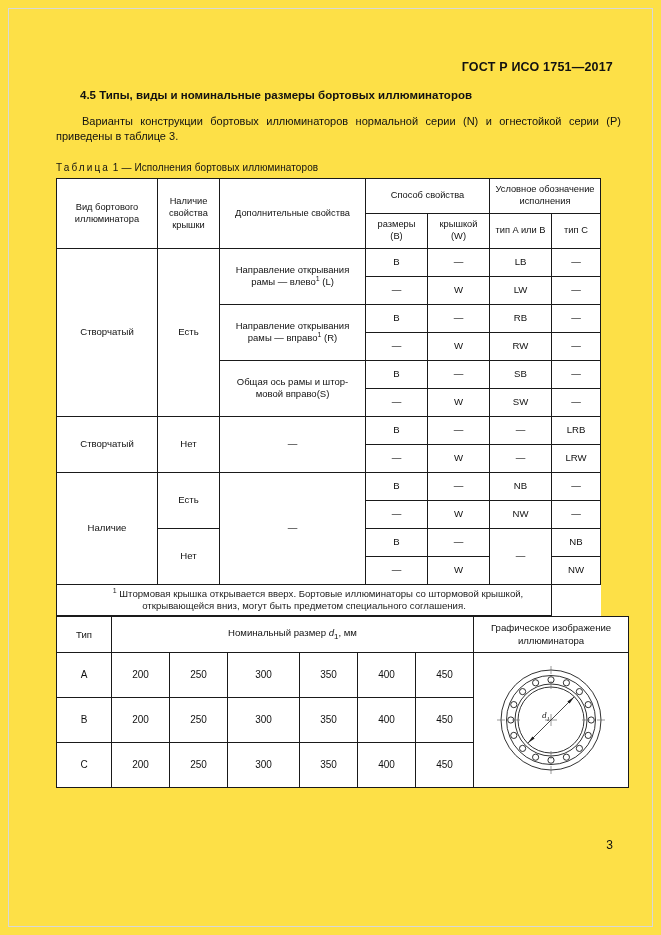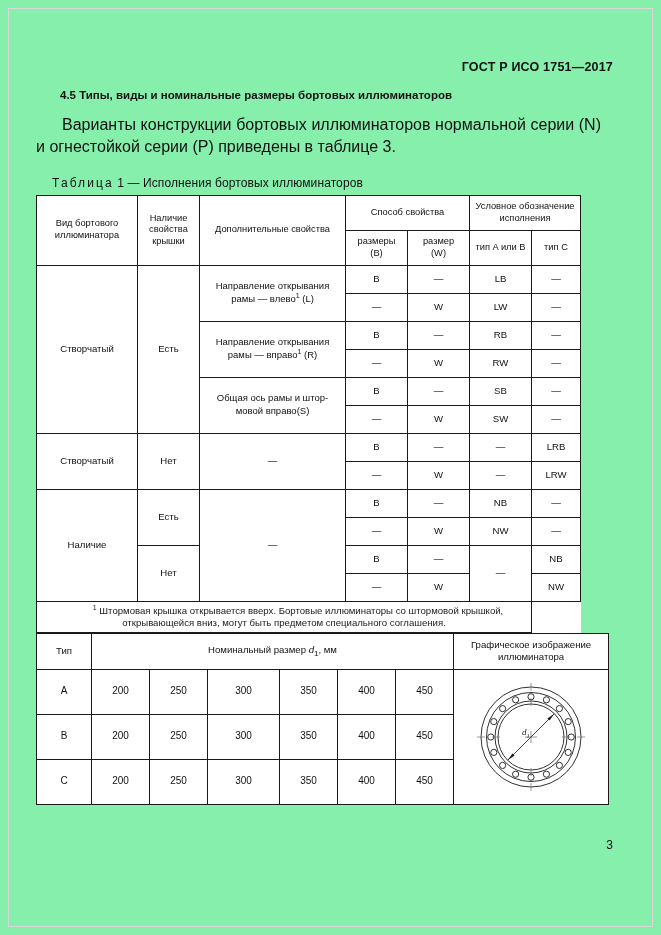--- a/index.html
+++ b/index.html
@@ -4,21 +4,21 @@
 <style>
   html, body {
     margin: 0;
     padding: 0;
     background: #8a8a8a;
   }
   .page {
     position: relative;
     width: 661px;
     height: 935px;
-    background: #86efac;
+    background: #fde047;
     margin: 0 auto;
     overflow: hidden;
     font-family: "Liberation Sans", sans-serif;
     color: #111;
     box-sizing: border-box;
   }
   .sheet-border {
     position: absolute;
     left: 8px;
     top: 8px;
@@ -33,43 +33,43 @@
     top: 60px;
     right: 48px;
     font-size: 12.5px;
     font-weight: bold;
     letter-spacing: 0.2px;
     white-space: nowrap;
   }
 
   .content {
     position: absolute;
-    left: 36px;
+    left: 56px;
     top: 88px;
     width: 565px;
   }
 
   h2.section-title {
     font-size: 11.5px;
     font-weight: bold;
     margin: 0 0 11px 24px;
     line-height: 1.3;
   }
 
   p.para {
-    font-size: 16px;
+    font-size: 11px;
     line-height: 1.38;
     margin: 0 0 2px 0;
     text-align: justify;
     text-indent: 26px;
   }
 
   .tbl-caption {
-    font-size: 12px;
-    margin: 18px 0 5px 16px;
+    font-size: 10px;
+    margin: 18px 0 5px 0;
     letter-spacing: 0.1px;
   }
   .tbl-caption .sp {
     letter-spacing: 2.1px;
   }
 
   table.gost {
     border-collapse: collapse;
     width: 545px;
     table-layout: fixed;
@@ -180,21 +180,21 @@
           <th rowspan="2">Дополнительные свойства</th>
           <th colspan="2">Способ свойства</th>
           <th colspan="2">Условное обозначение исполнения</th>
         </tr>
         <tr>
           <th>
             <span>размеры</span><br>
             <span>(B)</span>
           </th>
           <th>
-            <span>размер</span><br>
+            <span>крышкой</span><br>
             <span>(W)</span>
           </th>
           <th>тип A или B</th>
           <th>тип C</th>
         </tr>
       </thead>
       <tbody>
 
         <tr>
           <td class="r" rowspan="6">Створчатый</td>

